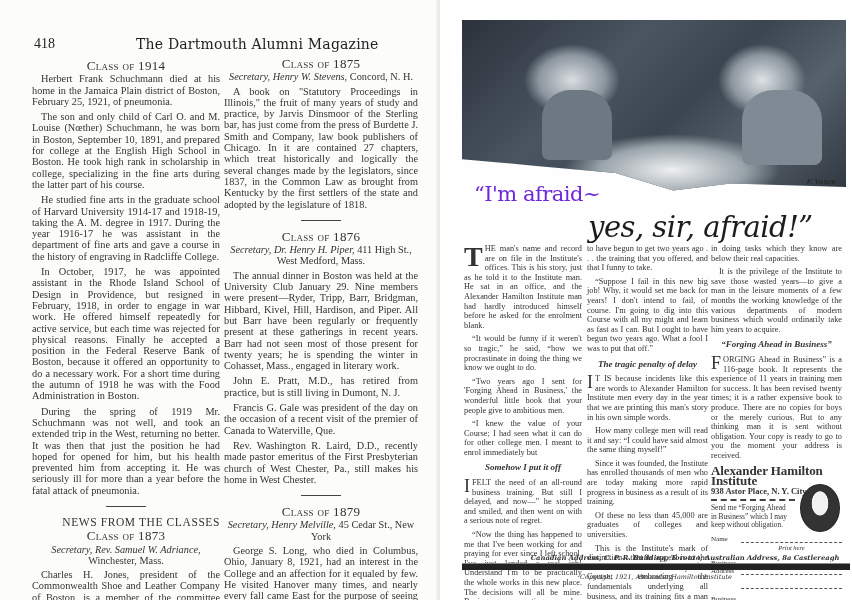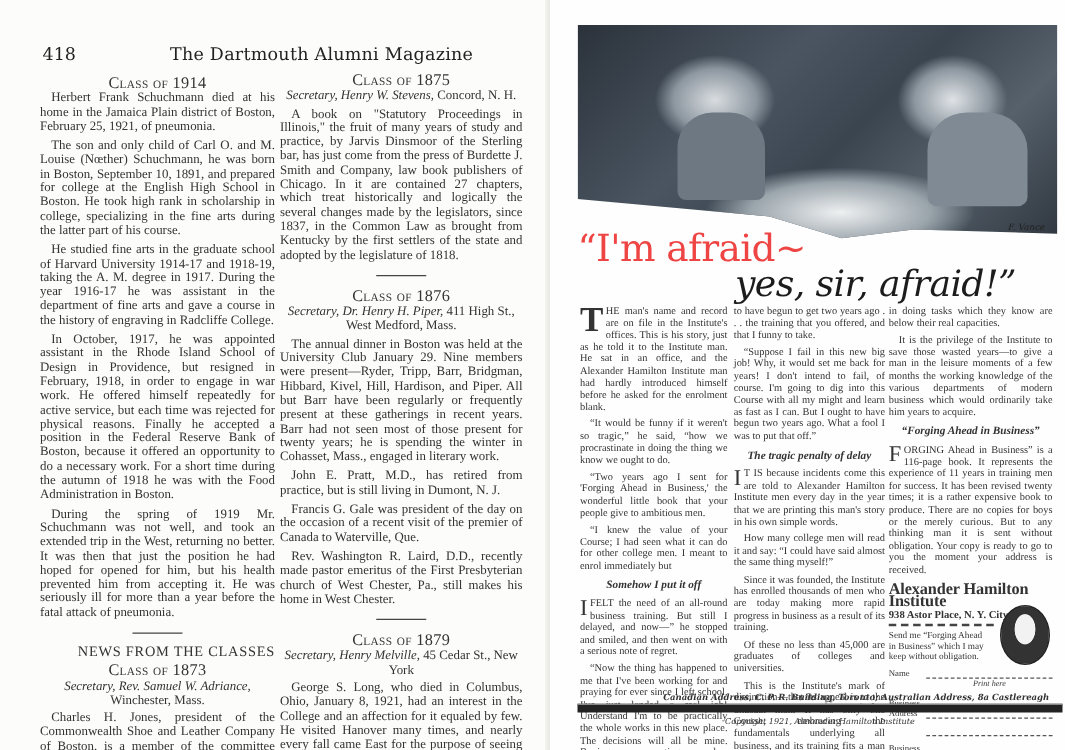--- a/index.html
+++ b/index.html
@@ -4,42 +4,42 @@
 <style>
   html,body{margin:0;padding:0;}
   body{width:852px;height:600px;background:#fdfdfb;position:relative;overflow:hidden;
        font-family:"DejaVu Serif","Liberation Serif",serif;color:#2a2a2a;}
   .page{position:absolute;top:0;height:600px;}
   #left{left:0;width:440px;background:#fcfcfa;}
   #right{left:440px;width:412px;background:#fefefe;}
   .gutter{position:absolute;left:436px;top:0;width:8px;height:600px;
           background:linear-gradient(to right,#f3f3ef,#e9e9e4,#f6f6f3);}
   .hdr{position:absolute;top:36px;left:34px;width:390px;font-size:14px;color:#222;}
-  .hdr .num{position:absolute;left:0;top:0;}
+  .hdr .num{position:absolute;left:0;top:0;font-family:Liberation Serif, serif;}
   .hdr .ttl{position:absolute;left:102px;top:0;letter-spacing:.2px;}
   .col{position:absolute;font-family:"Liberation Serif",serif;font-size:10.3px;line-height:11.3px;color:#333;}
   #lc1{left:32px;top:58px;width:188px;}
   #lc2{left:224px;top:21px;width:194px;}
   .chead{text-align:center;font-variant:small-caps;font-size:13px;margin:2px 0 2px;letter-spacing:.3px;}
   .p{text-align:justify;text-indent:9px;margin:0 0 4px;}
   .sec{text-align:center;margin:0 0 3px;}
   .sec i{}
   .rule{width:40px;height:1px;background:#444;margin:10px auto 10px;}
   .news{text-align:right;font-size:11.5px;letter-spacing:.6px;margin:6px 0 1px;}
   
   .illus{position:absolute;left:22px;top:20px;width:384px;height:174px;
     background:
       radial-gradient(ellipse 60px 45px at 110px 60px,#d9dde0 0%,#8d97a0 55%,transparent 80%),
       radial-gradient(ellipse 55px 45px at 300px 60px,#dfe3e6 0%,#8d97a0 55%,transparent 80%),
       radial-gradient(ellipse 120px 40px at 210px 150px,#eef0f1 0%,#9aa4ab 60%,transparent 90%),
       linear-gradient(135deg,#2b323b 0%,#4a5561 35%,#3b4550 55%,#56616b 75%,#2f363f 100%);
     clip-path:polygon(0 0,100% 0,100% 96%,70% 94%,55% 98%,40% 88%,20% 84%,0 80%);}
   .illus .fig{position:absolute;background:#6d7883;border-radius:40% 40% 10% 10%;}
   .illus .sig{position:absolute;right:10px;bottom:8px;font-size:7px;color:#222;font-style:italic;}
-  .head1{position:absolute;left:22px;top:182px;font-family:"DejaVu Serif",serif;font-size:30px;color:#ef4444;letter-spacing:-.5px;}
+  .head1{position:absolute;left:34px;top:182px;font-family:"DejaVu Serif",serif;font-size:21px;color:#6d28d9;letter-spacing:-.5px;}
   .head2{position:absolute;left:148px;top:210px;font-family:"DejaVu Serif",serif;font-style:italic;font-size:29px;color:#1c1c1c;letter-spacing:-.5px;}
   .ad{font-family:"Liberation Serif",serif;font-size:8.3px;line-height:9.6px;color:#333;position:absolute;}
   #ac1{left:24px;top:244px;width:118px;}
   #ac2{left:147px;top:244px;width:121px;}
   #ac3{left:271px;top:244px;width:131px;}
   .ad .p{text-indent:8px;margin:0 0 4px;}
   .sub{text-align:center;font-style:italic;font-weight:bold;font-size:9px;margin:6px 0 5px;}
   .drop{float:left;font-size:28px;line-height:24px;margin:1px 2px 0 0;font-weight:bold;}
   .drop2{float:left;font-size:18px;line-height:16px;margin:0 2px 0 0;}
   .aname{font-size:13px;font-weight:bold;margin:6px 0 1px;letter-spacing:-.1px;}
@@ -117,21 +117,21 @@
     <div class="sub">Somehow I put it off</div>
     <p class="p" style="text-indent:0"><span class="drop2">I</span><span>FELT the need of an all-round business training. But still I delayed, and now—” he stopped and smiled, and then went on with a serious note of regret.</span></p>
     <p class="p">“Now the thing has happened to me that I've been working for and praying for ever since I left school. I've just landed a real job! Understand I'm to be practically the whole works in this new place. The decisions will all be mine. Buying, accounting, sales, advertising, factory management, finance—I'll be responsible for them all.</p>
 
   </div>
 
   <div class="ad" id="ac2">
     <p class="p" style="text-indent:0">to have begun to get two years ago . . . the training that you offered, and that I funny to take.</p>
     <p class="p">“Suppose I fail in this new big job! Why, it would set me back for years! I don't intend to fail, of course. I'm going to dig into this Course with all my might and learn as fast as I can. But I ought to have begun two years ago. What a fool I was to put that off.”</p>
     <div class="sub">The tragic penalty of delay</div>
-    <p class="p" style="text-indent:0"><span class="drop2">I</span><span>T IS because incidents come this are told to Alexander Hamilton Institute men every day in the year that we are printing this man's story in his own simple words.</span></p>
+    <p class="p" style="text-indent:0"><span class="drop2">I</span><span>T IS because incidents like this are words to Alexander Hamilton Institute men every day in the year that we are printing this man's story in his own simple words.</span></p>
     <p class="p">How many college men will read it and say: “I could have said almost the same thing myself!”</p>
     <p class="p">Since it was founded, the Institute has enrolled thousands of men who are today making more rapid progress in business as a result of its training.</p>
     <p class="p">Of these no less than 45,000 are graduates of colleges and universities.</p>
     <p class="p">This is the Institute's mark of distinction—that its appeal is to the unusual man. It has only one Course, embracing the fundamentals underlying all business, and its training fits a man for the sort of executive positions where demand always outruns supply.</p>
 
   </div>
 
   <div class="ad" id="ac3">
     <p class="p" style="text-indent:0">in doing tasks which they know are below their real capacities.</p>
     <p class="p">It is the privilege of the Institute to save those wasted years—to give a man in the leisure moments of a few months the working knowledge of the various departments of modern business which would ordinarily take him years to acquire.</p>

